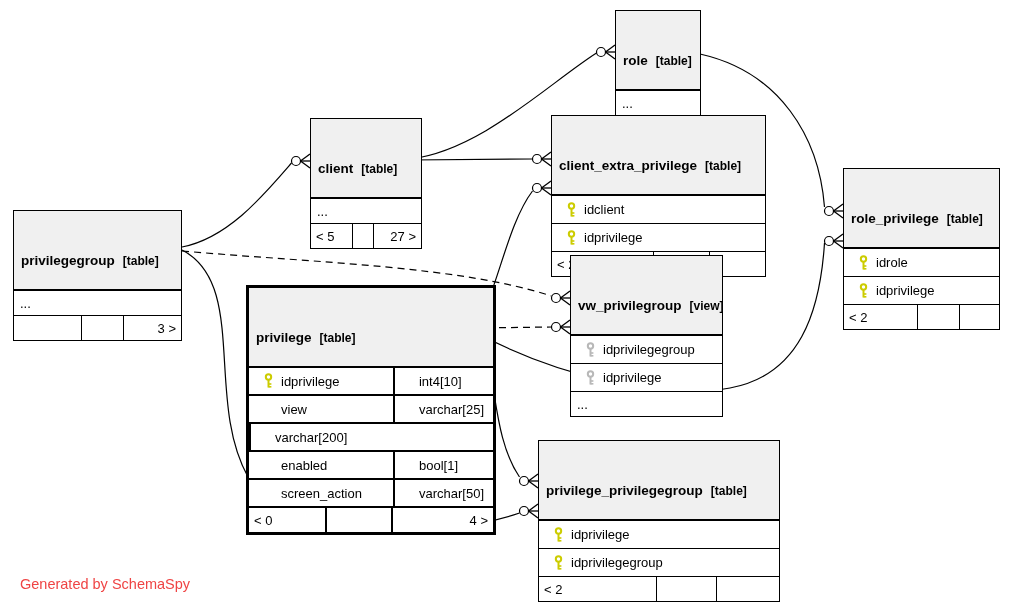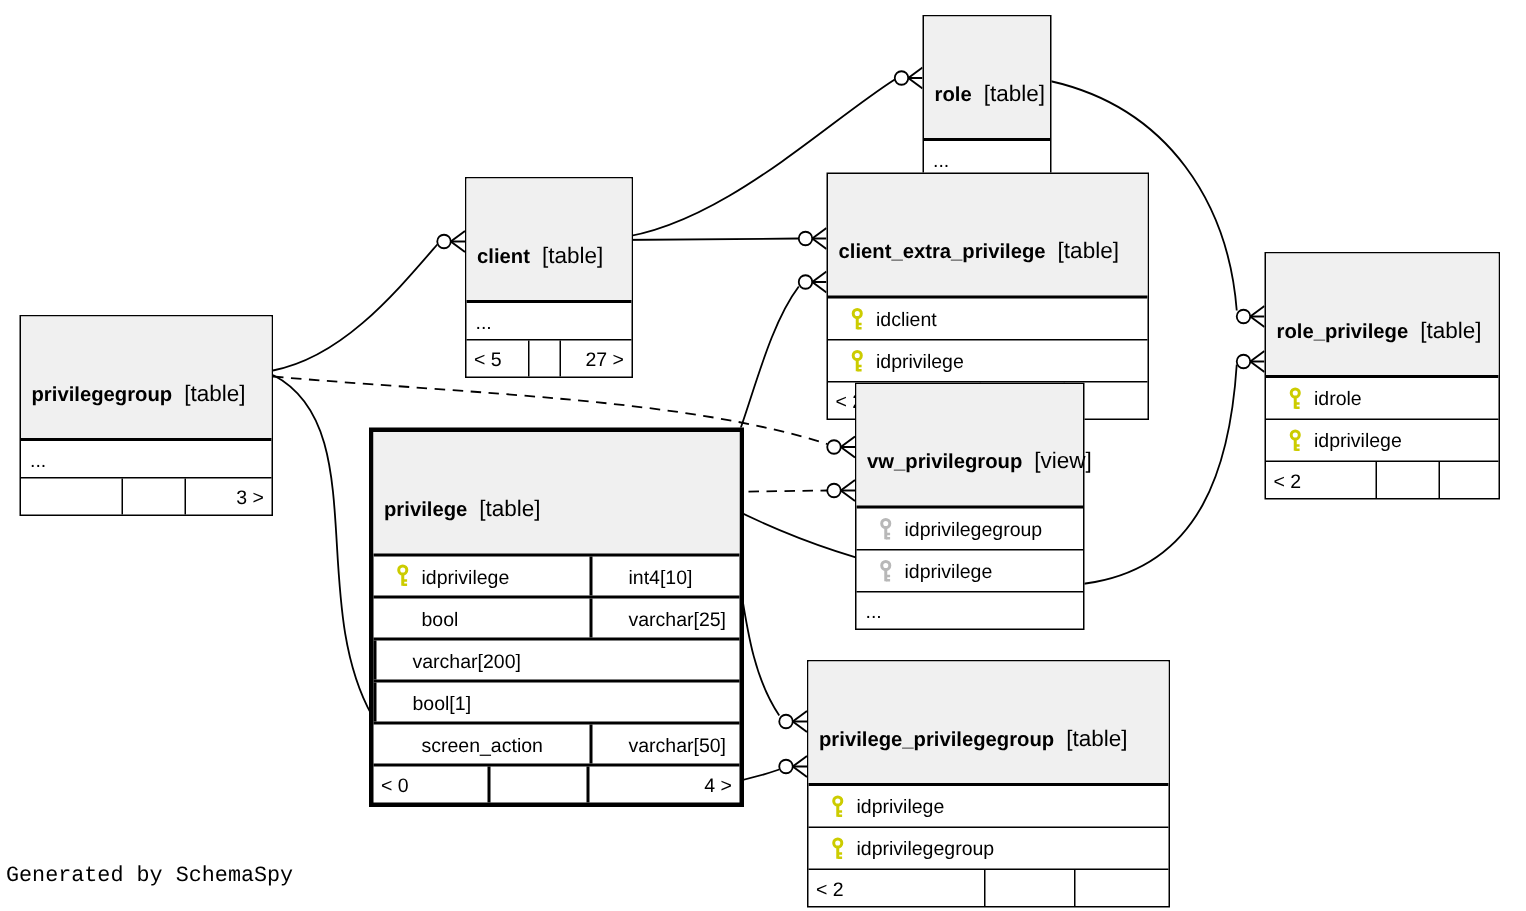--- a/index.html
+++ b/index.html
@@ -12,21 +12,21 @@
     position:absolute; z-index:2; background:#ffffff;
     border:1px solid #000000; box-sizing:border-box;
   }
   .entity.emphasized { border:3px solid #000000; }
   .entity-header {
     display:flex; justify-content:flex-start; align-items:baseline; gap:8px;
     background:#f0f0f0; border-bottom:2px solid #000000;
     padding:21px 7px; white-space:nowrap;
   }
   .entity-name { font-weight:bold; font-size:13.5px; }
-  .entity-kind { font-size:15px; font-weight:normal;margin-top:22px; }
+  .entity-kind { font-size:12px; font-weight:bold;margin-top:22px; }
   .entity-row {
     display:flex; align-items:flex-start; height:28px;
     border-bottom:1px solid #000000; font-size:13px; box-sizing:border-box;
     white-space:nowrap;
   }
   .emphasized .entity-row { border-bottom-width:2px; }
   .row-left { display:flex; align-items:center; flex:1 1 auto; padding:0 6px; height:100%; }
   .icon-cell { width:26px; display:flex; align-items:center; justify-content:center; flex:0 0 26px; }
   .row-ellipsis { height:24px; padding:0 6px; display:flex; align-items:center;
     border-bottom:1px solid #000000; font-size:13px; }
@@ -39,22 +39,22 @@
   .entity-footer { display:flex; height:24px; font-size:13px; }
   .footer-cell {
     display:flex; align-items:center; box-sizing:border-box;
     border-right:1px solid #000000; padding:0 5px;
   }
   .emphasized .footer-cell { border-right-width:2px; }
   .footer-cell:last-child { border-right:none; }
   .footer-cell.align-left { justify-content:flex-start; }
   .footer-cell.align-right { justify-content:flex-end; }
   #footer-note {
-    position:absolute; left:4px; top:576px; z-index:2;
-    font-size:14.5px; color:#000000;font-family:Liberation Mono, monospace;
+    position:absolute; left:20px; top:576px; z-index:2;
+    font-size:14.5px; color:#ef4444;
   }
 </style>
 </head>
 <body>
 
 <div id="canvas">
   <svg id="edge-layer" width="1017" height="607">
       <g>
         <path d="M410,159 C480,151 548,84 596.5,53" fill="none" stroke="#000000" stroke-width="1.2"></path>
         <circle cx="601" cy="52" r="4.5" fill="#ffffff" stroke="#000000" stroke-width="1.2"></circle>
@@ -285,28 +285,32 @@
                 <line x1="5.5" y1="13.8" x2="8.4" y2="13.8" stroke="#cccc00" stroke-width="1.6"></line>
               </svg>
             </span>
             <span>idprivilege</span>
           </div>
           <div class="type-cell">int4[10]</div>
         </div>
         <div class="entity-row">
           <div class="row-left">
             <span class="icon-cell"></span>
-            <span>bool</span>
+            <span>view</span>
           </div>
           <div class="type-cell">varchar[25]</div>
         </div>
         <div class="entity-row">
           <div class="type-cell">varchar[200]</div>
         </div>
         <div class="entity-row">
+          <div class="row-left">
+            <span class="icon-cell"></span>
+            <span>enabled</span>
+          </div>
           <div class="type-cell">bool[1]</div>
         </div>
         <div class="entity-row">
           <div class="row-left">
             <span class="icon-cell"></span>
             <span>screen_action</span>
           </div>
           <div class="type-cell">varchar[50]</div>
         </div>
         <div class="entity-footer">

